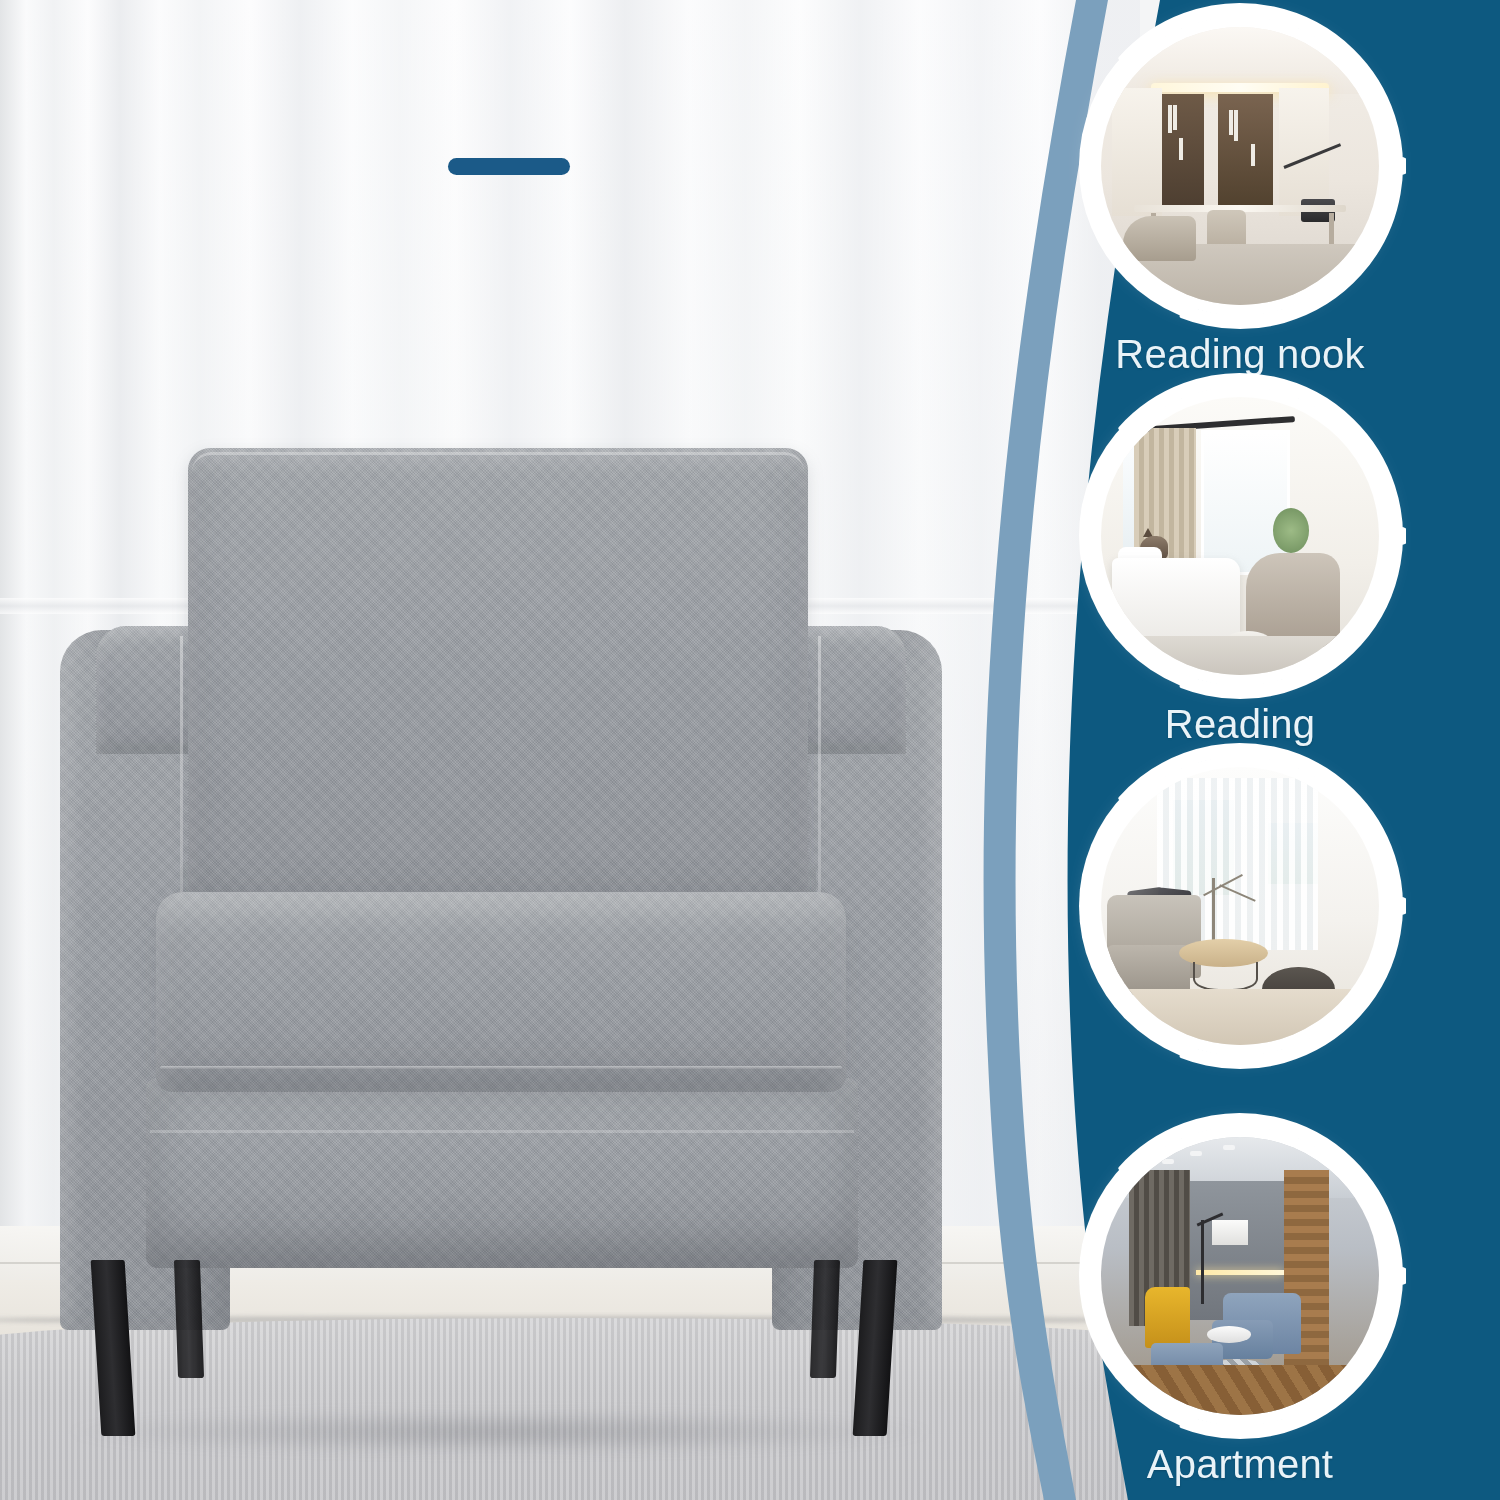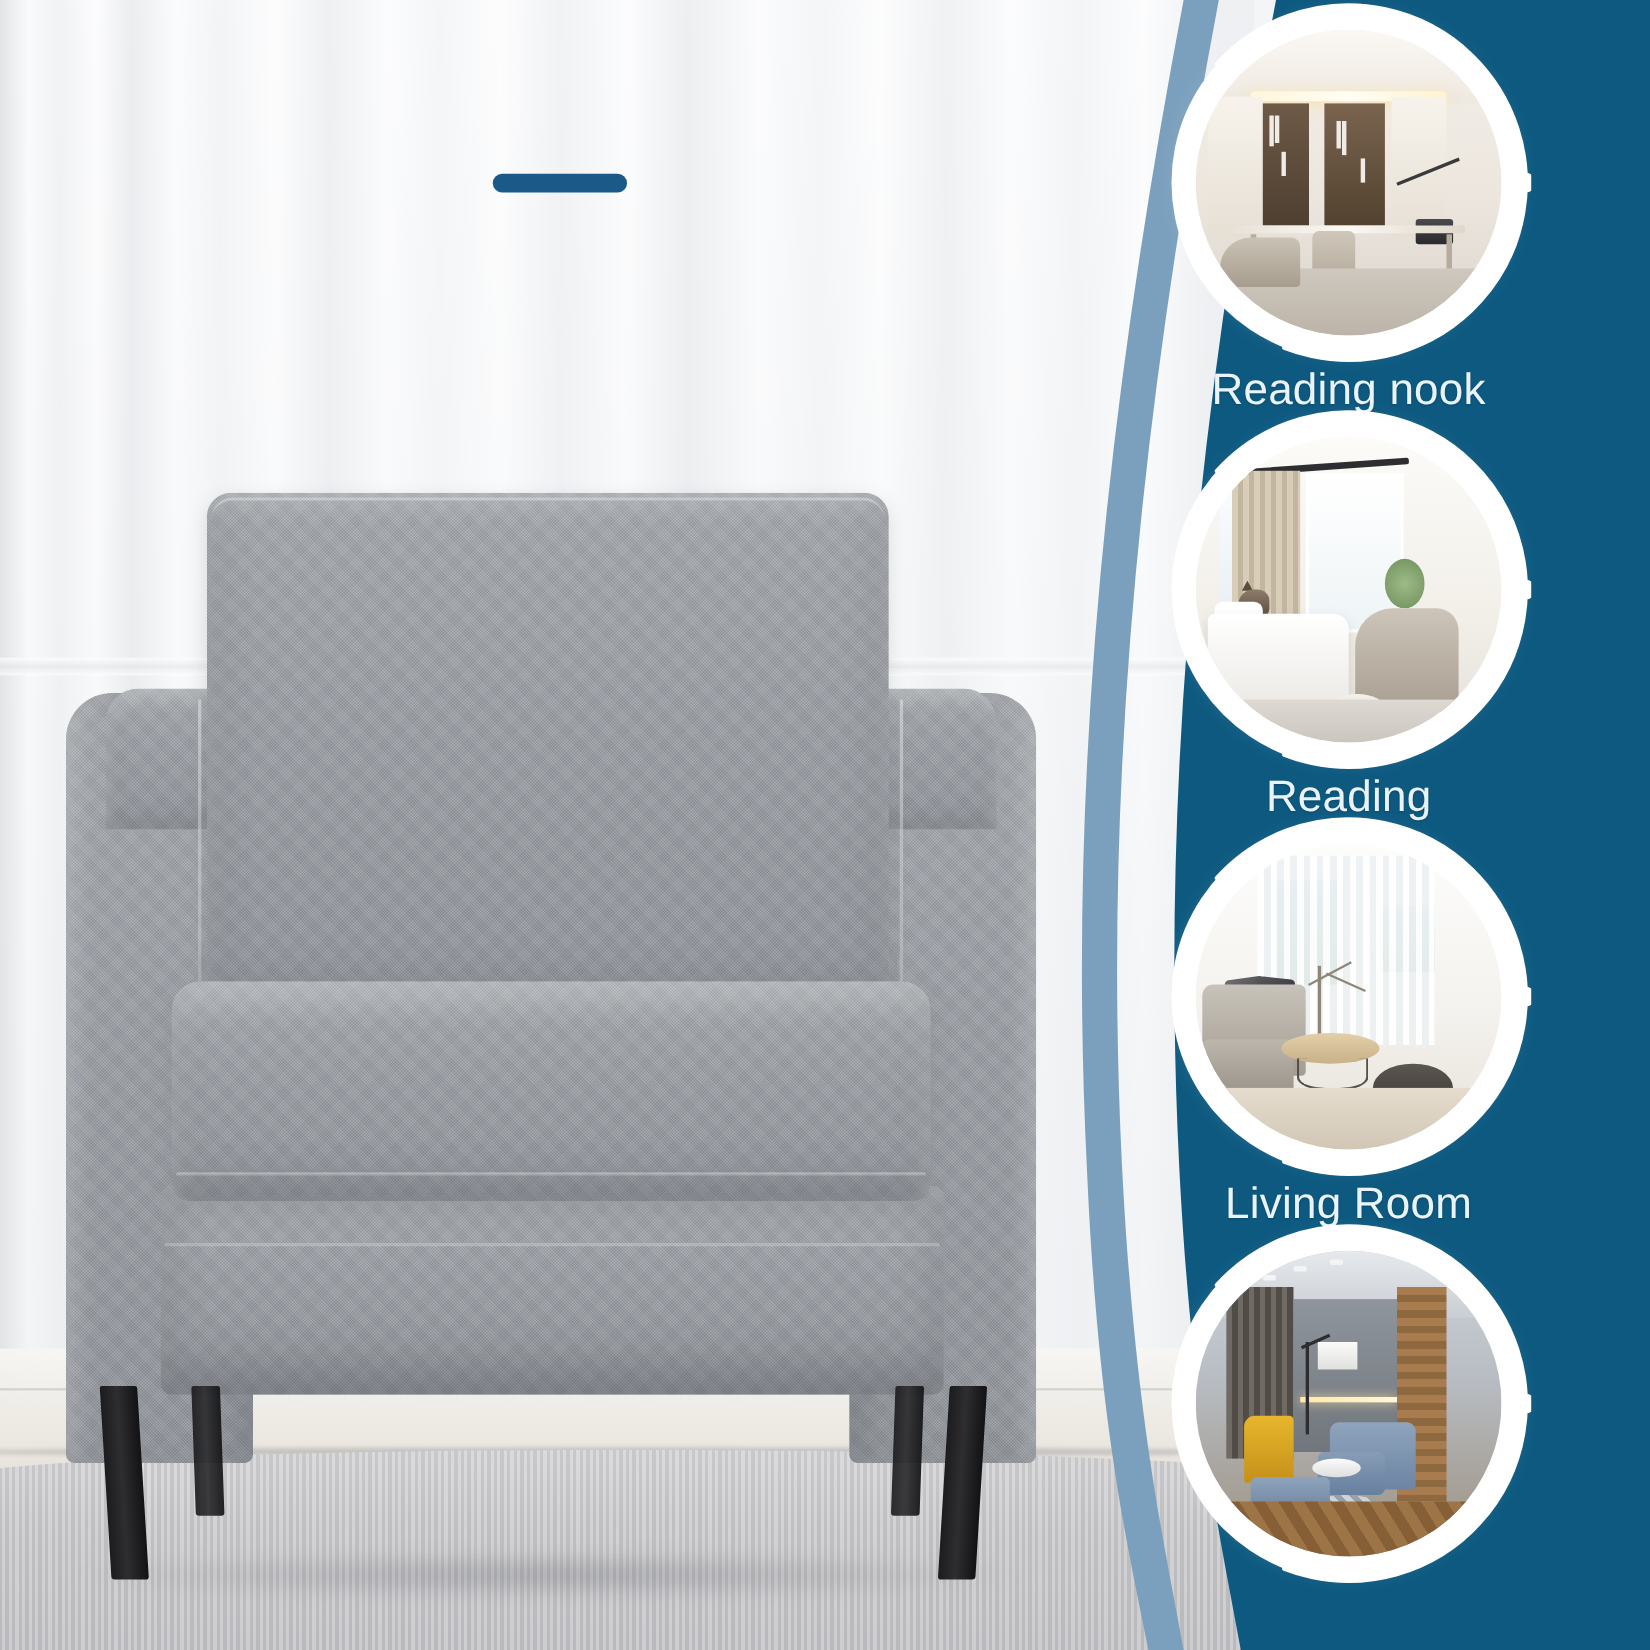--- a/index.html
+++ b/index.html
@@ -181,21 +181,21 @@
   }
 
   
   .panel-wrap {
     position: absolute; right: 0; top: 0;
     width: 520px; height: 1500px;
     overflow: hidden;
   }
   .panel-svg { position: absolute; right: 0; top: 0; }
 
-  .cards { position: absolute; right: 14px; top: 0; width: 520px; height: 1500px; }
+  .cards { position: absolute; right: 0; top: 0; width: 520px; height: 1500px; }
   .card { position: absolute; left: 0; width: 520px; }
 
   .thumb-wrap {
     position: relative;
     width: 300px; height: 300px;
     margin: 0 auto;
   }
   .arc-ring {
     position: absolute; left: -16px; top: -16px; width: 332px; height: 332px;
   }
@@ -455,21 +455,20 @@
                 <div class="br3"></div>
                 <div class="branch"></div>
                 <div class="tbl"></div>
                 <div class="tblleg"></div>
                 <div class="pouf"></div>
                 <div class="flr"></div>
               </div>
             </div>
           </div>
         </div>
-        <div class="card-label">Living Room</div>
       </div>
 
       <div class="card" style="top: 1126px;">
         <div class="thumb-wrap">
           <svg class="arc-ring" viewBox="0 0 332 332">
             <path d="M 166 5 A 161 161 0 1 1 165.9 5" fill="none" stroke="#ffffff" stroke-width="4" stroke-dasharray="700 1012" stroke-linecap="round" transform="rotate(-48 166 166)"></path>
             <circle cx="327" cy="166" r="9" fill="#ffffff"></circle>
           </svg>
           <div class="thumb">
             <div class="thumb-inner">
@@ -489,18 +488,19 @@
                 <div class="ych"></div>
                 <div class="rug"></div>
                 <div class="sofa2"></div>
                 <div class="ott"></div>
                 <div class="ctbl"></div>
                 <div class="flr"></div>
               </div>
             </div>
           </div>
         </div>
+        <div class="card-label">Apartment</div>
       </div>
 
     </div>
   </div>
 
 </div>
 
 </body></html>

